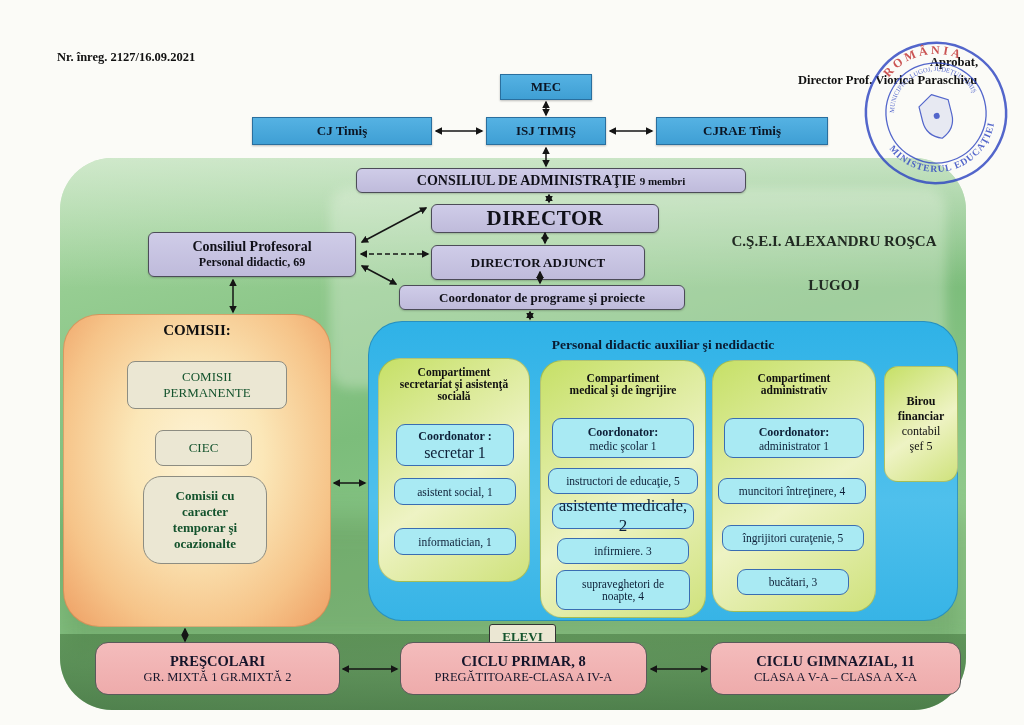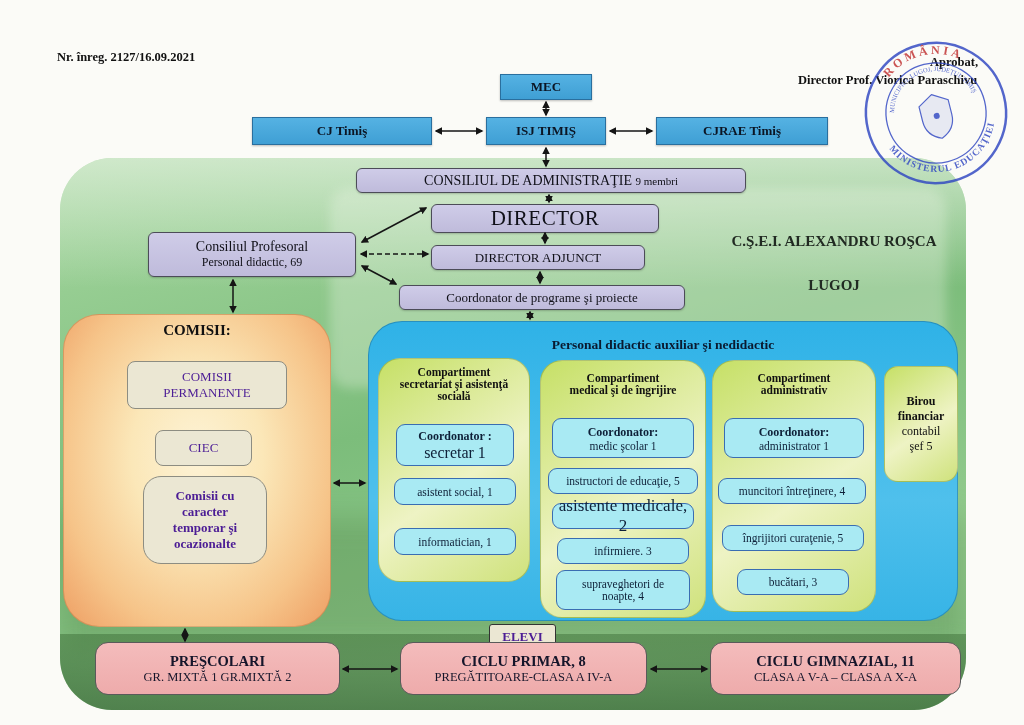--- a/index.html
+++ b/index.html
@@ -7,31 +7,31 @@
   #canvas{position:relative;width:1024px;height:725px;background:#fbfbf7;overflow:hidden;
           font-family:"Liberation Serif",serif;color:#111}
   .abs{position:absolute}
   .ctr{display:flex;align-items:center;justify-content:center;text-align:center}
   .vcol{display:flex;flex-direction:column;align-items:center;justify-content:center;text-align:center}
   .pre{white-space:pre-line}
   .b{font-weight:bold}
   .bluebox{background:linear-gradient(180deg,#55b2e3,#3f9fd4);border:1px solid #2a6f9e;border-radius:0;
            font-weight:bold;font-size:13px;color:#0b1524;box-shadow:0 1px 2px rgba(0,0,0,.25)}
   .lav{background:linear-gradient(180deg,#cfcce8,#bfbbdb);border:1.5px solid #4c4c58;border-radius:6px;
-       font-weight:normal;color:#101018;box-shadow:0 1px 2px rgba(0,0,0,.2)}
+       font-weight:bold;color:#101018;box-shadow:0 1px 2px rgba(0,0,0,.2)}
   .greenrect{left:60px;top:158px;width:906px;height:552px;border-radius:52px;overflow:hidden;
              background:linear-gradient(165deg,#a6d7a0,#7cbd7b 45%,#93cb8e 78%,#84c081)}
   .ph{position:absolute}
   .sky{left:0;right:0;top:0;height:130px;background:linear-gradient(180deg,rgba(230,242,226,.65),rgba(230,242,226,0))}
   .bld{left:270px;right:20px;top:30px;height:200px;background:rgba(246,249,240,.30);filter:blur(6px);border-radius:20px}
   .trees{left:0;right:0;top:360px;height:130px;background:rgba(72,124,62,.30);filter:blur(14px)}
   .hedge{left:0;right:0;bottom:0;height:76px;background:linear-gradient(180deg,rgba(56,104,50,.45),rgba(42,86,40,.62))}
   .orange{left:63px;top:314px;width:268px;height:313px;border-radius:36px;border:1px solid rgba(160,100,50,.35);
           background:radial-gradient(ellipse at 50% 45%,#fdf3d6 0%,#fbe7b8 35%,#f6c489 72%,#ee9e63 100%)}
-  .beige{background:#ebe7d3;border:1.5px solid #8d8d82;color:#4c1d95}
+  .beige{background:#ebe7d3;border:1.5px solid #8d8d82;color:#14532d}
   .bluepanel{left:368px;top:321px;width:590px;height:300px;border-radius:34px;border:1px solid rgba(20,90,130,.4);
              background:linear-gradient(180deg,#2fb2e7,#4fc0ec 60%,#37b4e6)}
   .gcol{background:linear-gradient(145deg,#c6e066 0%,#eef3c4 55%,#cfe27c 100%);
         border-radius:22px;border:1px solid rgba(90,120,30,.35)}
   .cyan{background:#a9eaf3;border:1.5px solid #3a6db2;border-radius:9px;color:#0e2038}
   .pink{background:linear-gradient(180deg,#f4bcbc,#eeabab);border:1.5px solid #5a5a5a;border-radius:13px;color:#15152a}
 </style>
 </head>
 <body>
 
@@ -55,21 +55,21 @@
 
   <div class="abs ctr lav" style="left:356px;top:168px;width:390px;height:25px;font-size:14px">
     <span>CONSILIUL DE ADMINISTRAŢIE</span>&nbsp;
     <span style="font-size:11px">9 membri</span>
   </div>
   <div class="abs ctr lav" style="left:431px;top:204px;width:228px;height:29px;font-size:21px;letter-spacing:.5px">DIRECTOR</div>
   <div class="abs vcol lav" style="left:148px;top:232px;width:208px;height:45px">
     <div style="font-size:14px">Consiliul Profesoral</div>
     <div style="font-size:12px">Personal didactic, 69</div>
   </div>
-  <div class="abs ctr lav" style="left:431px;top:245px;width:214px;height:25px;font-size:13px">DIRECTOR ADJUNCT</div>
+  <div class="abs ctr lav" style="left:431px;top:245px;width:214px;height:35px;font-size:13px">DIRECTOR ADJUNCT</div>
   <div class="abs ctr lav" style="left:399px;top:285px;width:286px;height:25px;font-size:13px">Coordonator de programe şi proiecte</div>
 
   <div class="abs b" style="left:704px;top:233px;width:260px;text-align:center;font-size:15px;color:#212a22">C.Ş.E.I. ALEXANDRU ROŞCA</div>
   <div class="abs b" style="left:704px;top:277px;width:260px;text-align:center;font-size:15px;color:#212a22">LUGOJ</div>
 
   <div class="abs orange"></div>
   <div class="abs ctr b" style="left:63px;top:322px;width:268px;font-size:15px">COMISII:</div>
   <div class="abs ctr beige pre" style="left:127px;top:361px;width:160px;height:48px;border-radius:8px;font-size:13px">COMISII
 PERMANENTE</div>
   <div class="abs ctr beige" style="left:155px;top:430px;width:97px;height:36px;border-radius:8px;font-size:13px">CIEC</div>

